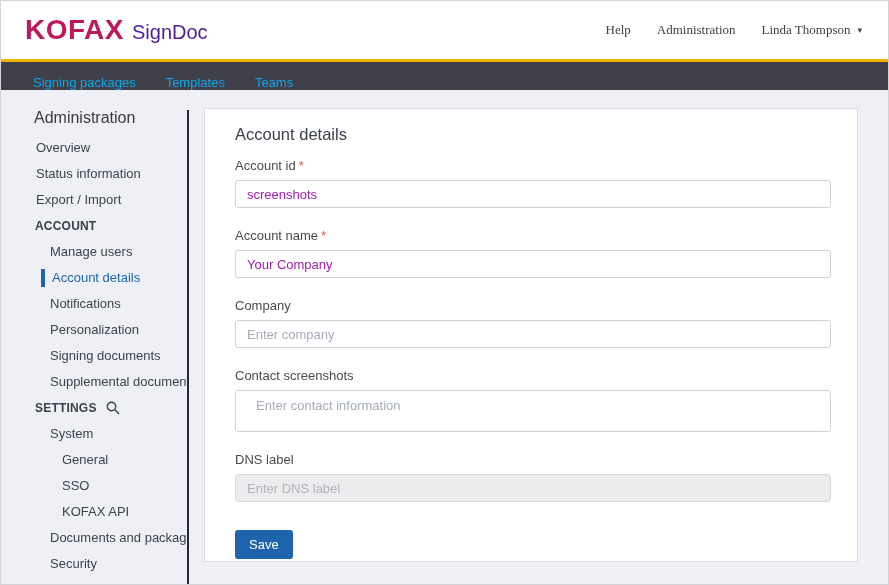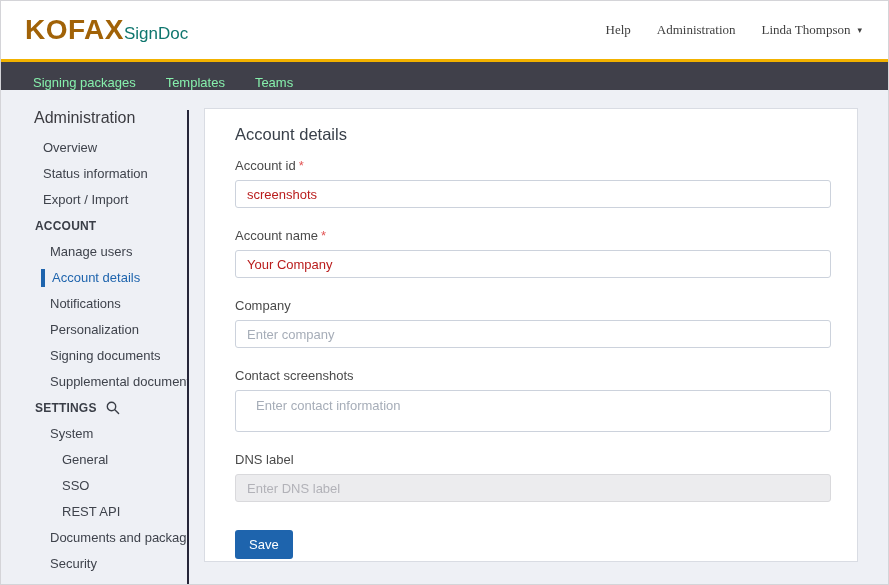--- a/index.html
+++ b/index.html
@@ -19,61 +19,61 @@
   
   .topbar {
     height: 58px; flex: none;
     display: flex; align-items: center; justify-content: space-between;
     padding: 0 26px 0 24px;
     background: #ffffff;
   }
   .brand { display: flex; align-items: baseline; }
   .logo {
     font-weight: 700; font-size: 28px; letter-spacing: 0.5px;
-    color: #a16207;
-  }
-  .product { font-size: 17px; color: #0f766e; margin-left: 0; }
+    color: #be185d;
+  }
+  .product { font-size: 20px; color: #4c1d95; margin-left: 8px; }
   .top-links {
     display: flex; align-items: flex-start; gap: 26px;
     font-size: 13px; color: #3f3f3f; font-family: Liberation Serif, serif;
   }
   .top-links a { cursor: pointer; color: #3f3f3f; text-decoration: none; }
   .user { display: flex; align-items: center; }
   .caret { font-size: 9px; margin-left: 7px; color: #3f3f3f; }
   
   .gold-line { height: 3px; flex: none; background: #f2b200; }
   .mainnav {
     height: 28px; flex: none;
     background: #40404a;
     display: flex; align-items: center;
     padding: 0 32px; gap: 30px;
   }
   .mainnav a {
-    color: #86efac; font-size: 13px; cursor: pointer; text-decoration: none;
+    color: #0ea5e9; font-size: 13px; cursor: pointer; text-decoration: none;
     white-space: nowrap;
     margin-top: 12px;
   }
   
   .content { flex: 1; display: flex; background: #eef0f5; overflow: hidden; }
   .sidebar {
     width: 186px; flex: none;
     padding-top: 19px;
     font-size: 13px; color: #3f434c;
     overflow: hidden;
   }
   .side-title {
     font-size: 16px; color: #3b3b40;
     padding-left: 33px; margin-bottom: 8px;
   }
   .sidebar ul { list-style: none; }
   .sidebar li {
     height: 26px; line-height: 26px;
     cursor: pointer; white-space: nowrap;
   }
-  .lvl0 { padding-left: 35px; margin-left: 7px; }
+  .lvl0 { padding-left: 35px; }
   .lvl1 { padding-left: 49px; }
   .lvl2 { padding-left: 61px; }
   .sec  {
     padding-left: 34px; font-weight: 700; font-size: 12px;
     color: #3a3e47; cursor: default; letter-spacing: 0.2px;
   }
   .sec.with-icon { display: flex; align-items: center; gap: 9px; }
   .sec .mag { flex: none; display: inline-flex; cursor: pointer; }
   .active { color: #1e64ad; position: relative; padding-left: 51px; }
   .active::before {
@@ -96,21 +96,21 @@
   }
   .group { margin-bottom: 20px; }
   .group label {
     display: block; font-size: 13px; color: #4a4a4a;
     margin-bottom: 7px; line-height: 15px;
   }
   .req { color: #e25555; margin-left: 3px; }
   .group input, .group textarea {
     width: 100%; display: block;
     border: 1px solid #ccd2dc; border-radius: 3px;
-    font-size: 13px; color: #b91c1c;
+    font-size: 13px; color: #a21caf;
     padding: 0 11px; height: 28px;
     background: #ffffff;
     font-family: "Liberation Sans", sans-serif;
     outline: none;
   }
   .group textarea { height: 42px; padding: 7px 20px; resize: none; }
   .group input::placeholder, .group textarea::placeholder { color: #a6adb8; }
   .group input:disabled {
     background: #ececee; border-color: #d9d9dc;
   }
@@ -171,21 +171,21 @@
           <span class="mag">
             <svg width="14" height="14" viewBox="0 0 14 14">
               <circle cx="5.5" cy="5.5" r="4.2" fill="none" stroke="#3a3e47" stroke-width="1.4"></circle>
               <line x1="8.8" y1="8.8" x2="12.6" y2="12.6" stroke="#3a3e47" stroke-width="1.4" stroke-linecap="round"></line>
             </svg>
           </span>
         </li>
         <li class="lvl1">System</li>
         <li class="lvl2">General</li>
         <li class="lvl2">SSO</li>
-        <li class="lvl2">REST API</li>
+        <li class="lvl2">KOFAX API</li>
         <li class="lvl1">Documents and packages</li>
         <li class="lvl1">Security</li>
       </ul>
     </aside>
 
     <div class="vdivider"></div>
 
     <main class="main">
       <section class="card">
         <h1>Account details</h1>

